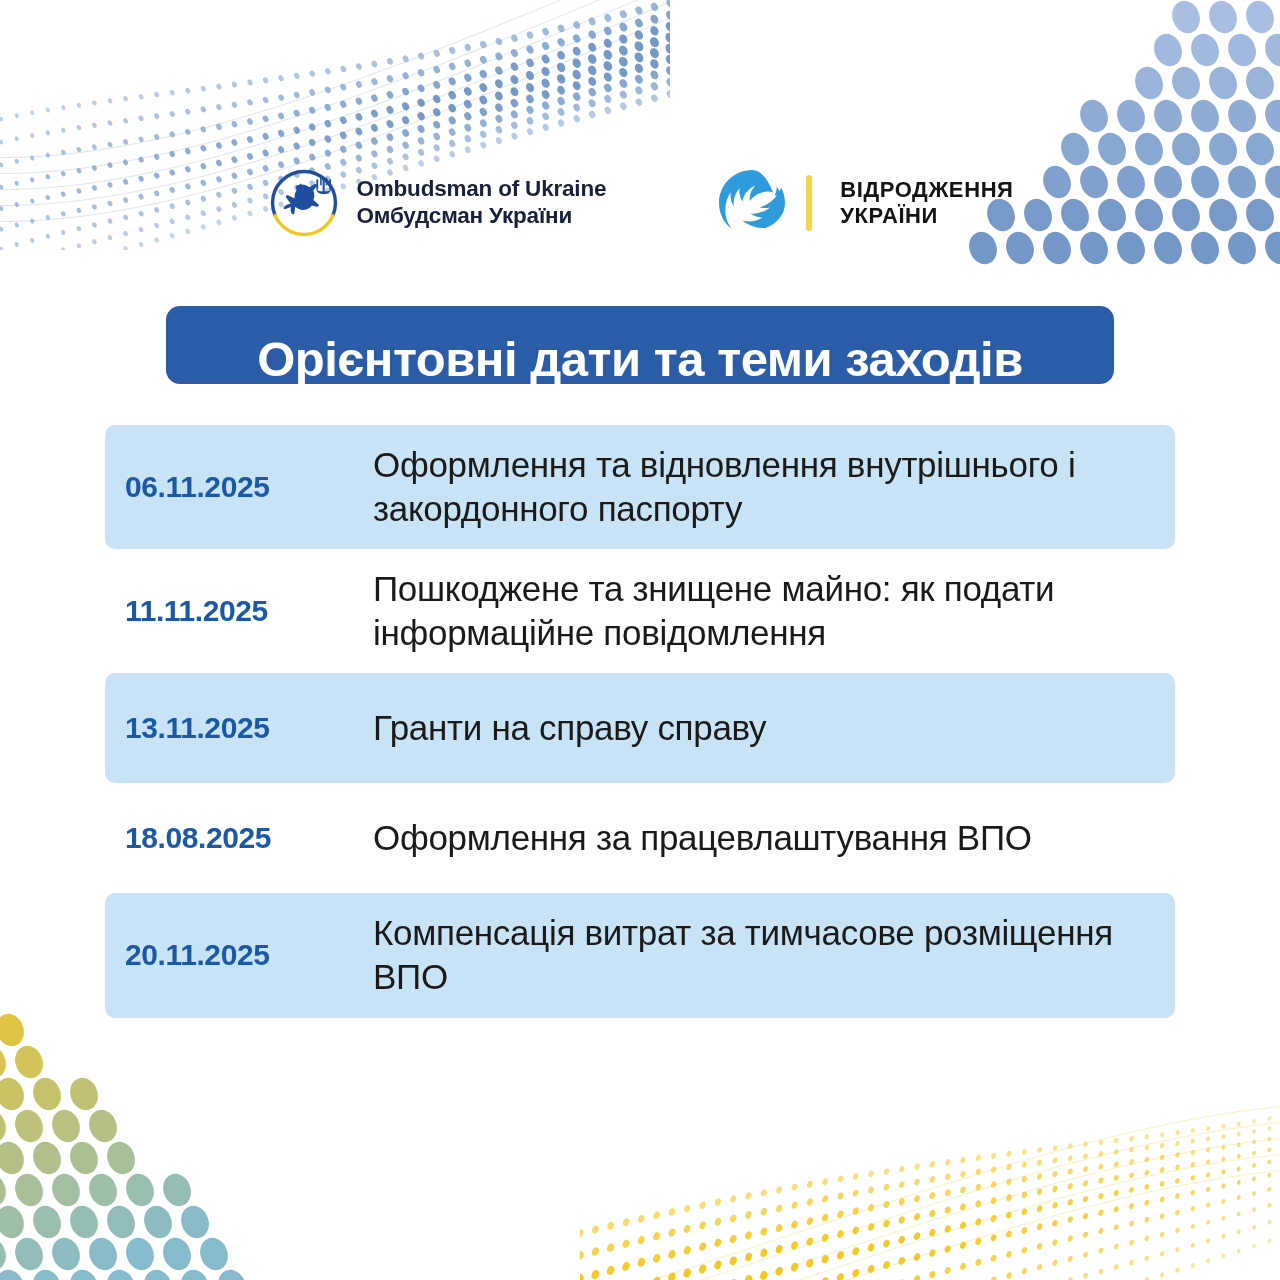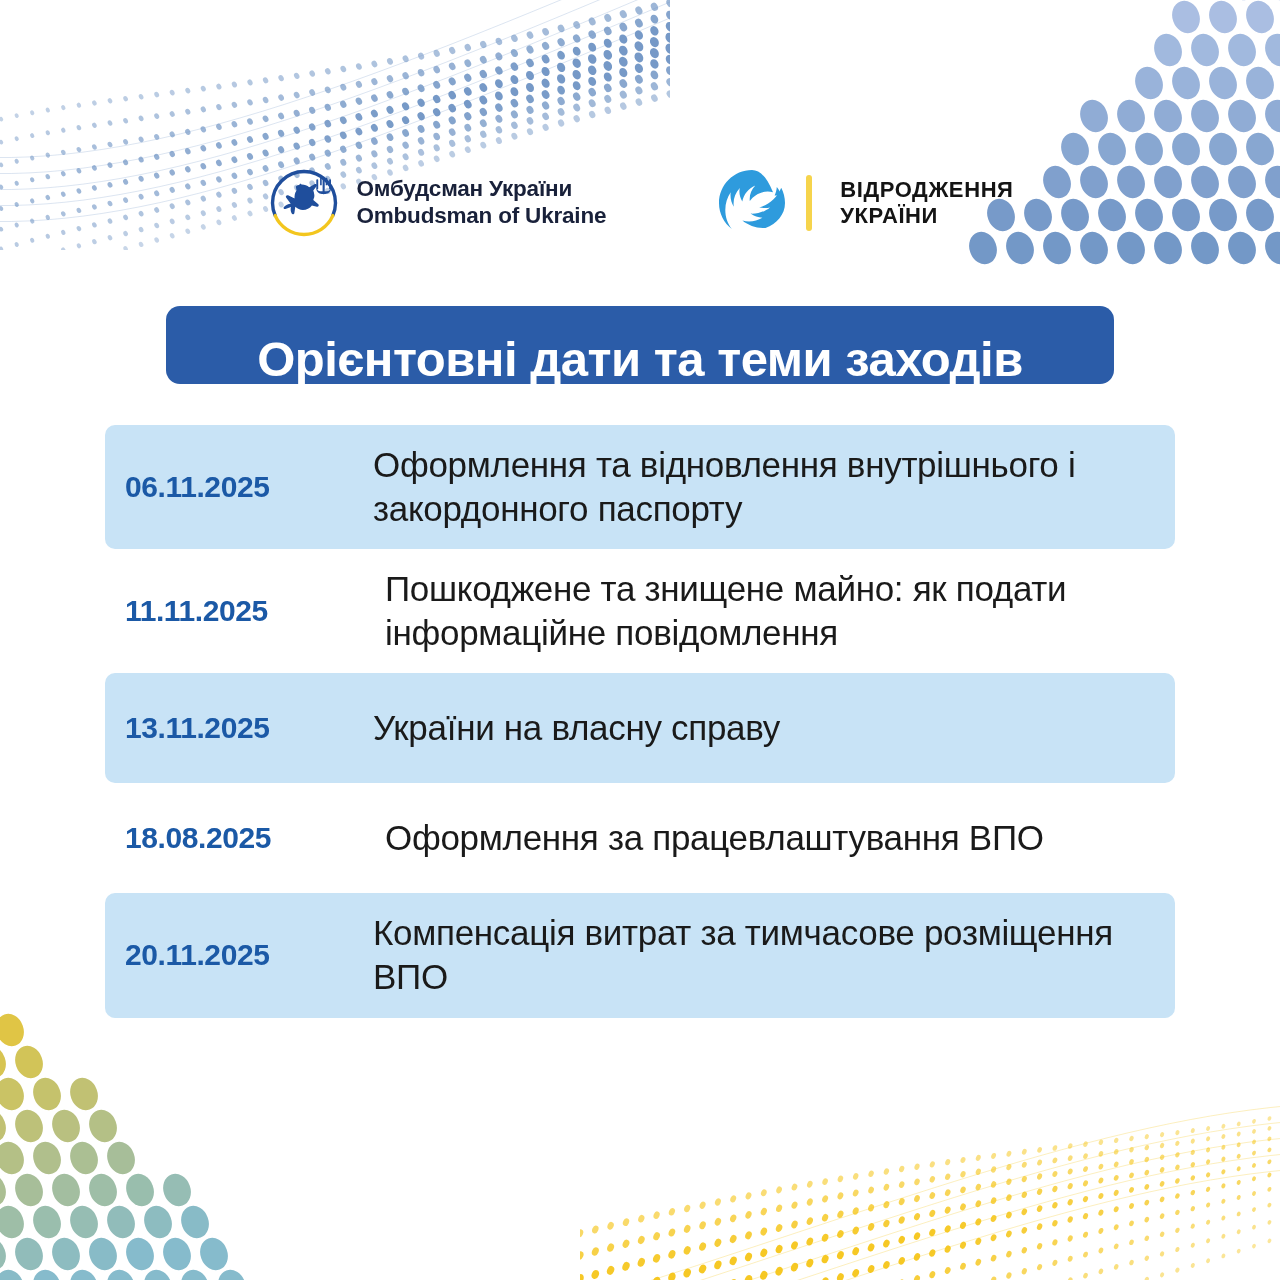--- a/index.html
+++ b/index.html
@@ -102,21 +102,21 @@
   }
   .row {
     display: flex;
     align-items: center;
     box-sizing: border-box;
     border-radius: 20px;
     padding: 18px 0;
     min-height: 110px;
   }
   .row.shaded { background: #c8e3f6; border-radius: 10px; }
-  .row.plain   { background: transparent; gap: 12px; }
+  .row.plain   { background: transparent; }
   .row .date {
     flex: 0 0 268px;
     padding-left: 20px;
     box-sizing: border-box;
     color: #1b59a6;
     font-weight: bold;
     font-size: 30px;
     letter-spacing: -0.4px;
     white-space: nowrap;
   }
@@ -1121,22 +1121,22 @@
         <g fill="#1f4e9c">
           <rect x="56.6" y="11.6" width="2.1" height="17.6" rx="0.9"></rect>
           <rect x="50.3" y="14.2" width="1.9" height="10.2" rx="0.9"></rect>
           <rect x="63.1" y="14.2" width="1.9" height="10.2" rx="0.9"></rect>
           <path d="M50.3 23.6c0 3.1 2.6 5.4 5.5 5.4h3.6c2.9 0 5.6-2.3 5.6-5.4v-1.3
                    c0 2.2-1.9 4-4.2 4h-6.3c-2.3 0-4.2-1.8-4.2-4z"></path>
           <path d="M54.1 12.8h1.6v7.4h-1.6zM59.7 12.8h1.6v7.4h-1.6z"></path>
         </g>
       </svg>
       <div>
+        <div class="logo-text-ombud">Ombudsman of Ukraine</div>
         <div class="logo-text-ombud">Омбудсман України</div>
-        <div class="logo-text-ombud">Ombudsman of Ukraine</div>
       </div>
     </div>
 
     <div class="logo-block">
       <svg class="logo-mark" width="72" height="72" viewBox="0 0 72 72" xmlns="http://www.w3.org/2000/svg">
         <g fill="#2e9bdd">
           <path d="M36 3C17.8 3 3 17.8 3 36c0 10.6 5 20 12.8 26
                    -4.2-5.4-6.5-12.1-6.5-19.1 0-6.5 2-12.6 5.4-17.6
                    -.7 5 .4 10.1 3.1 14.4-1-6.8 1.2-13.8 6-18.8
                    -1 4.6-.1 9.5 2.5 13.5 1.3-7.1 6.2-13.2 13-16
@@ -1169,21 +1169,21 @@
       <div class="row shaded">
         <div class="date">06.11.2025</div>
         <div class="topic">Оформлення та відновлення внутрішнього і закордонного паспорту</div>
       </div>
       <div class="row plain">
         <div class="date">11.11.2025</div>
         <div class="topic">Пошкоджене та знищене майно: як подати інформаційне повідомлення</div>
       </div>
       <div class="row shaded">
         <div class="date">13.11.2025</div>
-        <div class="topic">України на власну справу</div>
+        <div class="topic">Гранти на справу справу</div>
       </div>
       <div class="row plain">
         <div class="date">18.08.2025</div>
         <div class="topic">Оформлення за працевлаштування ВПО</div>
       </div>
       <div class="row shaded">
         <div class="date">20.11.2025</div>
         <div class="topic">Компенсація витрат за тимчасове розміщення ВПО</div>
       </div>
     </div>

